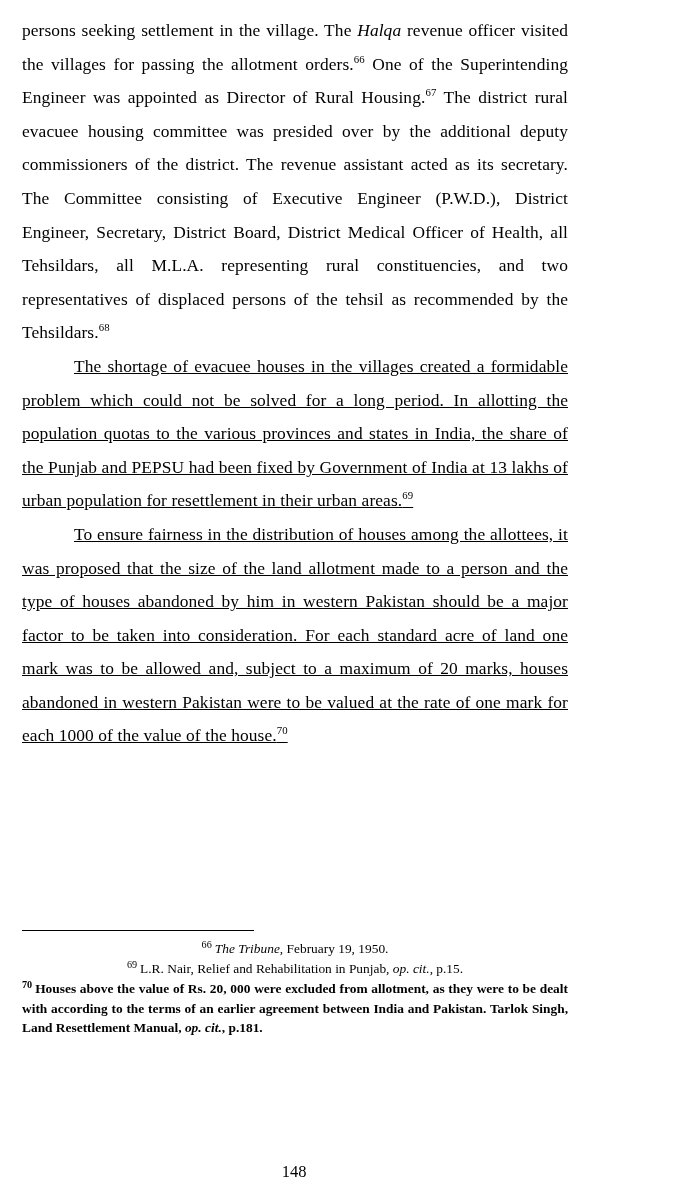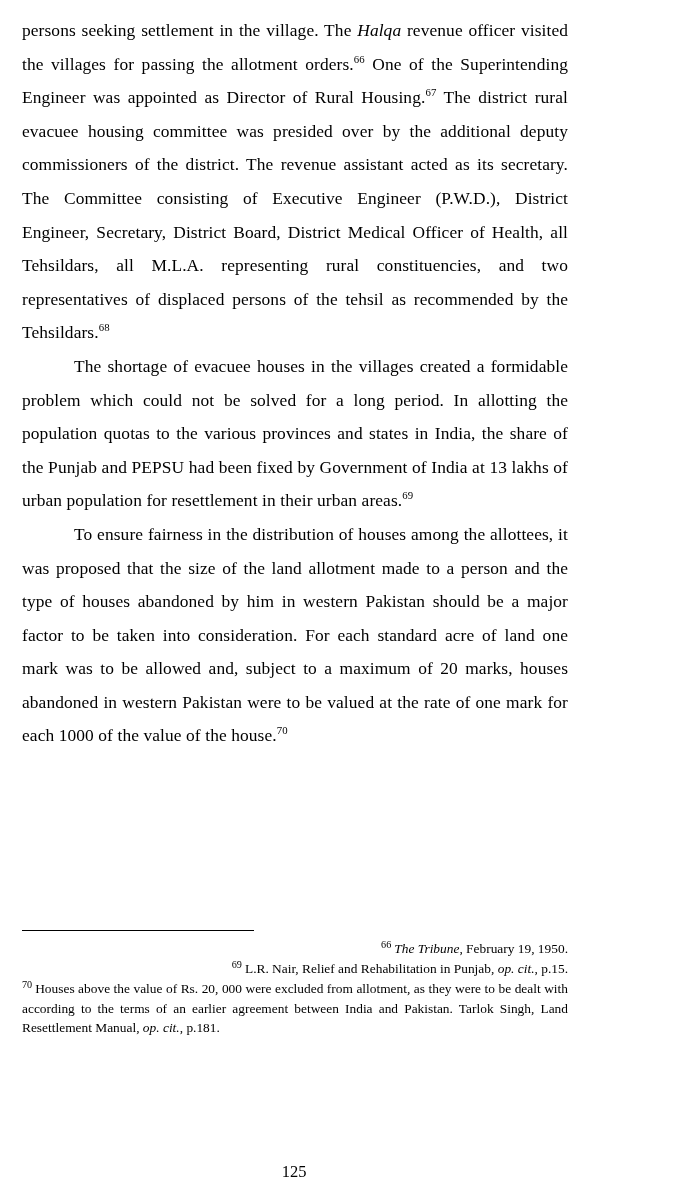--- a/index.html
+++ b/index.html
@@ -24,20 +24,21 @@
   .body-text p {
     margin: 0;
     text-align: justify;
     text-justify: inter-word;
     font-size: 17.4px;
     line-height: 33.6px;
     letter-spacing: 0.1px;
   }
   .body-text p.indent {
     text-indent: 52px;
+    text-decoration: underline;
   }
   em { font-style: italic; }
   sup {
     font-size: 0.62em;
     vertical-align: super;
     line-height: 0;
   }
   .footnote-area {
     position: absolute;
     left: 22px;
@@ -50,24 +51,25 @@
     border-top: 1px solid #000;
     margin: 0 0 8px 0;
   }
   .footnotes {
     font-size: 13.4px;
     line-height: 19.5px;
     font-family: "Liberation Serif", "DejaVu Serif", serif;
   }
   .footnotes div.fn {
     margin: 0 0 0.5px 0;
-    text-align: right;
+    text-align: center;
   }
   .footnotes div.fn.justify {
     text-align: justify;
+    font-weight: bold;
   }
   .fn-num {
     font-size: 10.2px;
     vertical-align: super;
     line-height: 0;
     margin-right: 3px;
   }
   .page-number {
     position: absolute;
     left: 0;
@@ -90,15 +92,15 @@
 
   <div class="footnote-area">
     <div class="footnote-rule"></div>
     <div class="footnotes">
       <div class="fn"><span class="fn-num">66</span><span><em>The Tribune</em>, February 19, 1950.</span></div>
       <div class="fn"><span class="fn-num">69</span><span>L.R. Nair, Relief and Rehabilitation in Punjab, <em>op. cit.</em>, p.15.</span></div>
       <div class="fn justify"><span class="fn-num">70</span><span>Houses above the value of Rs. 20, 000 were excluded from allotment, as they were to be dealt with according to the terms of an earlier agreement between India and Pakistan. Tarlok Singh, Land Resettlement Manual, <em>op. cit.</em>, p.181.</span></div>
     </div>
   </div>
 
-  <div class="page-number">125</div>
+  <div class="page-number">148</div>
 
 </div>
 
 </body></html>

